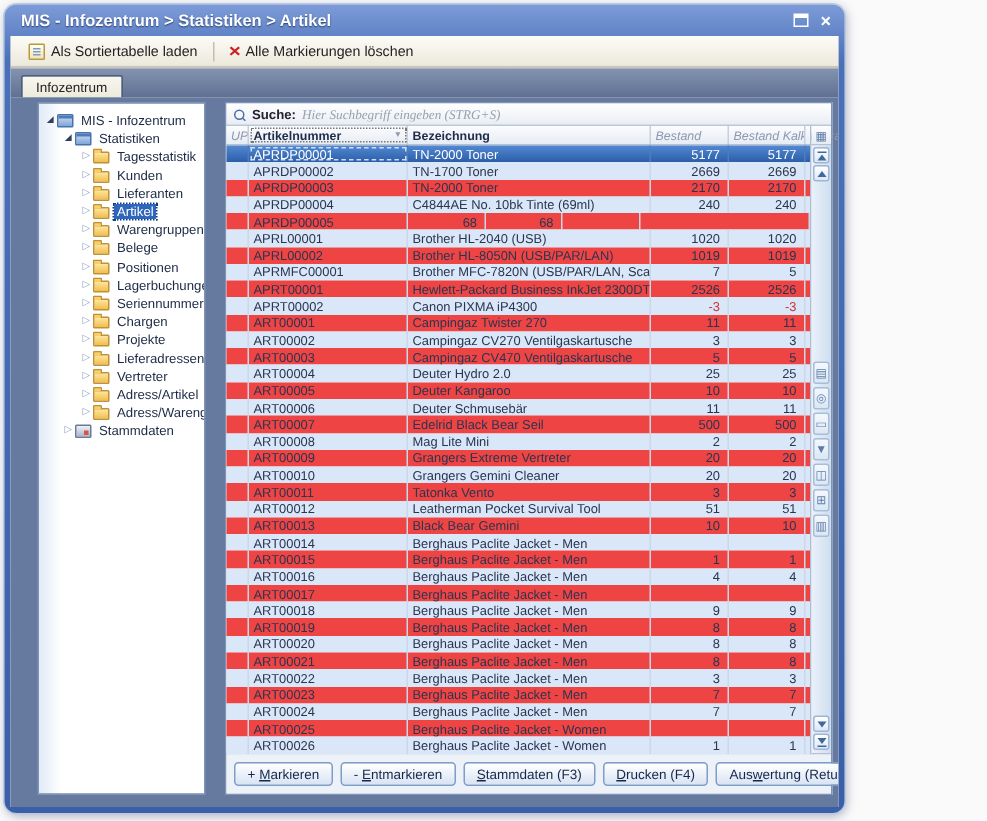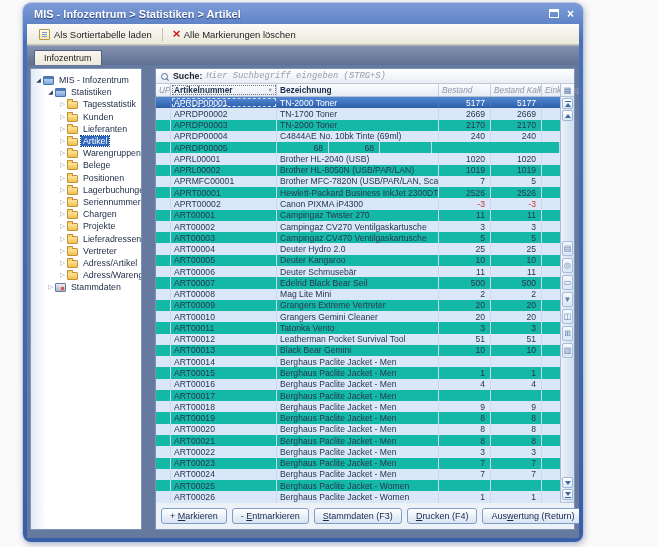--- a/index.html
+++ b/index.html
@@ -4,21 +4,21 @@
 <style>
   html,body{margin:0;padding:0}
   body{width:658px;height:547px;background:#fafafa;position:relative;overflow:hidden;
        font-family:"Liberation Sans",sans-serif;}
   *{box-sizing:border-box}
 
   
   .frame{position:absolute;left:3px;top:3px;width:560px;height:539px;border-radius:8px;
          background:linear-gradient(180deg,#7d9bd8 0%,#4a71b8 7%,#3a5fa6 100%);
          box-shadow:0 0 0 1px #bcc9e2,1px 2px 7px rgba(40,60,100,.4);
-         display:flex;flex-direction:column;margin-left:20px;}
+         display:flex;flex-direction:column;}
   .titlebar{height:21px;flex:none;display:flex;align-items:center;padding:0 9px 0 11px;}
   .title{flex:1;color:#fff;font-size:11px;font-weight:bold;text-shadow:0 1px 1px rgba(20,40,90,.8);
          white-space:nowrap;overflow:hidden}
   .winbtns{display:flex;gap:8px;align-items:center}
   .btn-restore{width:10px;height:9px;border:1px solid #fff;border-top:3px solid #fff;background:transparent}
   .btn-close{color:#fff;font-weight:bold;font-size:12px;line-height:10px}
 
   .client{flex:1;margin:0 4px 4px;background:#f0eee3;display:flex;flex-direction:column;overflow:hidden}
 
   
@@ -32,21 +32,21 @@
              background:#7d9cc8;box-shadow:0 2px 0 #7d9cc8,0 4px 0 #7d9cc8}
   .icon-x{color:#c22;font-weight:900;font-size:12px;line-height:11px;transform:scaleX(1.15)}
 
   
   .tabstrip{height:20px;flex:none;background:linear-gradient(#8492ae,#5e7093);
             display:flex;align-items:flex-end;padding-left:7px;border-top:1px solid #a8b2c6}
   .tab{background:linear-gradient(#f8f6ee,#edeadd);border:1px solid #4e5f7e;border-bottom:none;
        border-radius:2px 2px 0 0;font-size:9px;padding:2px 9px;color:#222}
 
   
-  .content{flex:1;background:#66799e;display:flex;padding:3px 4px 8px 3px;overflow:hidden;min-height:0}
+  .content{flex:1;background:#66799e;display:flex;padding:3px 4px 8px 18px;overflow:hidden;min-height:0}
 
   
   .tree-panel{width:112px;flex:none;background:linear-gradient(90deg,#e0eaf7 0,#fff 15px);
               border:1px solid #7e93b5;margin-right:13px;padding-top:5px;overflow:hidden}
   .tree-item{height:12.2px;display:flex;align-items:center;font-size:8.8px;color:#1c2a45;white-space:nowrap}
   .lvl0{padding-left:3px}.lvl1{padding-left:15px}.lvl2{padding-left:27px}
   .arrow{width:9px;flex:none;text-align:center;font-size:6px;color:#333f5a;line-height:8px}
   .arrow.col{color:#8b9cba;font-size:6.5px}
   .i-app,.i-folder,.i-db{flex:none;margin-right:3px;position:relative}
   .i-app{width:11px;height:9px;background:linear-gradient(#cfe0f5,#7fa5d8);border:1px solid #4672ae;border-radius:1px}
@@ -60,37 +60,37 @@
   .tree-item.sel .lbl{background:#2e66bd;color:#fff;outline:1px dotted #123d7d}
 
   
   .table-panel{flex:1;min-width:0;background:#edf1f8;border:1px solid #7e93b5;display:flex;flex-direction:column}
   .search-row{height:15px;flex:none;background:linear-gradient(#fff,#e9edf4);border-bottom:1px solid #bcc7d8;
               display:flex;align-items:center;padding:0 4px;gap:4px;font-size:8.8px}
   .mag{width:9px;height:9px;position:relative;flex:none}
   .mag::before{content:"";position:absolute;left:1px;top:1px;width:5px;height:5px;border:1px solid #4a6fa5;border-radius:50%}
   .mag::after{content:"";position:absolute;left:6px;top:7px;width:3px;height:1px;background:#4a6fa5;transform:rotate(45deg)}
   .search-label{font-weight:bold;color:#223;flex:none}
-  .search-input{flex:1;border:none;background:transparent;font-size:8.8px;font-family:Liberation Mono, monospace;outline:none;padding:0;color:#333}
+  .search-input{flex:1;border:none;background:transparent;font-size:8.8px;font-family:Liberation Serif, serif;outline:none;padding:0;color:#333}
   .search-input::placeholder{color:#98a0ae;font-style:italic}
 
   .grid-wrap{flex:1;display:flex;min-height:0;border-bottom:1px solid #b6c2d4}
   .grid-main{flex:1;min-width:0;display:flex;flex-direction:column;background:#f3f5f9}
   .thead{height:13px;flex:none;display:flex;background:linear-gradient(#fbfcfe,#e7ecf4);
          border-bottom:1px solid #b6c2d4;font-size:8.3px}
   .th{border-right:1px solid #c5d0e0;display:flex;align-items:center;padding:0 3px;
       color:#8d99af;font-style:italic;overflow:hidden;white-space:nowrap}
   .th.strong{color:#1d2c49;font-style:normal;font-weight:bold}
   .th.sorted{outline:1px dotted #777;outline-offset:-2px}
   .sort{margin-left:auto;color:#8d99af;font-size:5.5px;font-style:normal}
   .c0{width:15px;flex:none}.c1{width:106px;flex:none}.c2{width:162px;flex:none}
   .c3{width:52px;flex:none}.c4{width:51px;flex:none}.c5{width:52px;flex:none}
   .c6{flex:1;min-width:0}
   .tbody{flex:none}
-  .trow{height:11.28px;display:flex;font-size:8.6px;color:#2a3550;background:#14b8a6}
+  .trow{height:11.28px;display:flex;font-size:8.6px;color:#2a3550;background:#ef4444}
   .trow.alt{background:#d9e7f8}
   .trow.sel{background:linear-gradient(#5388d2,#2c5ea9);color:#fff}
   .td{border-right:1px solid #ccd8e8;display:flex;align-items:center;padding:0 3px;
       overflow:hidden;white-space:nowrap}
   .trow.sel .td{border-right-color:#4d7cbd}
   .trow.sel .td.c1{outline:1px dashed #cfe0f5;outline-offset:-2px}
   .td.num{justify-content:flex-end;padding-right:5px}
   .td.neg{color:#c33}
 
   

